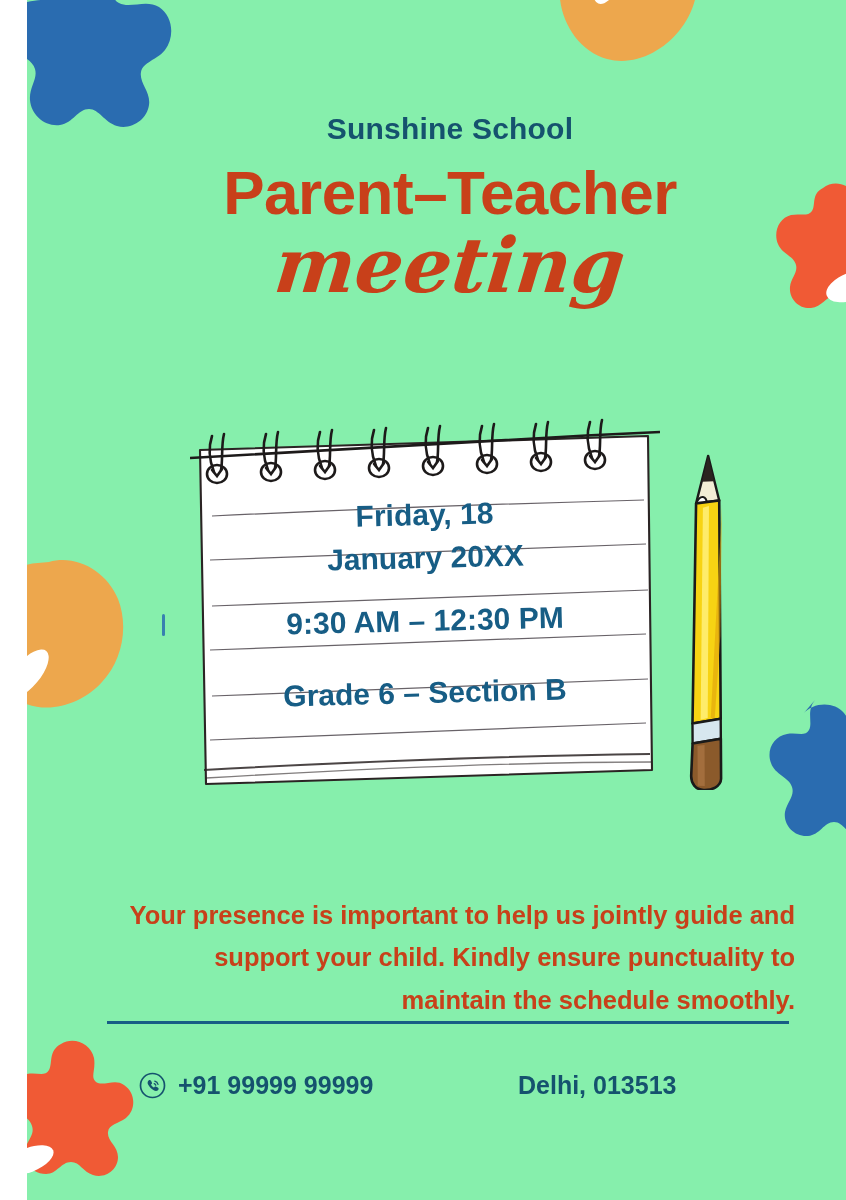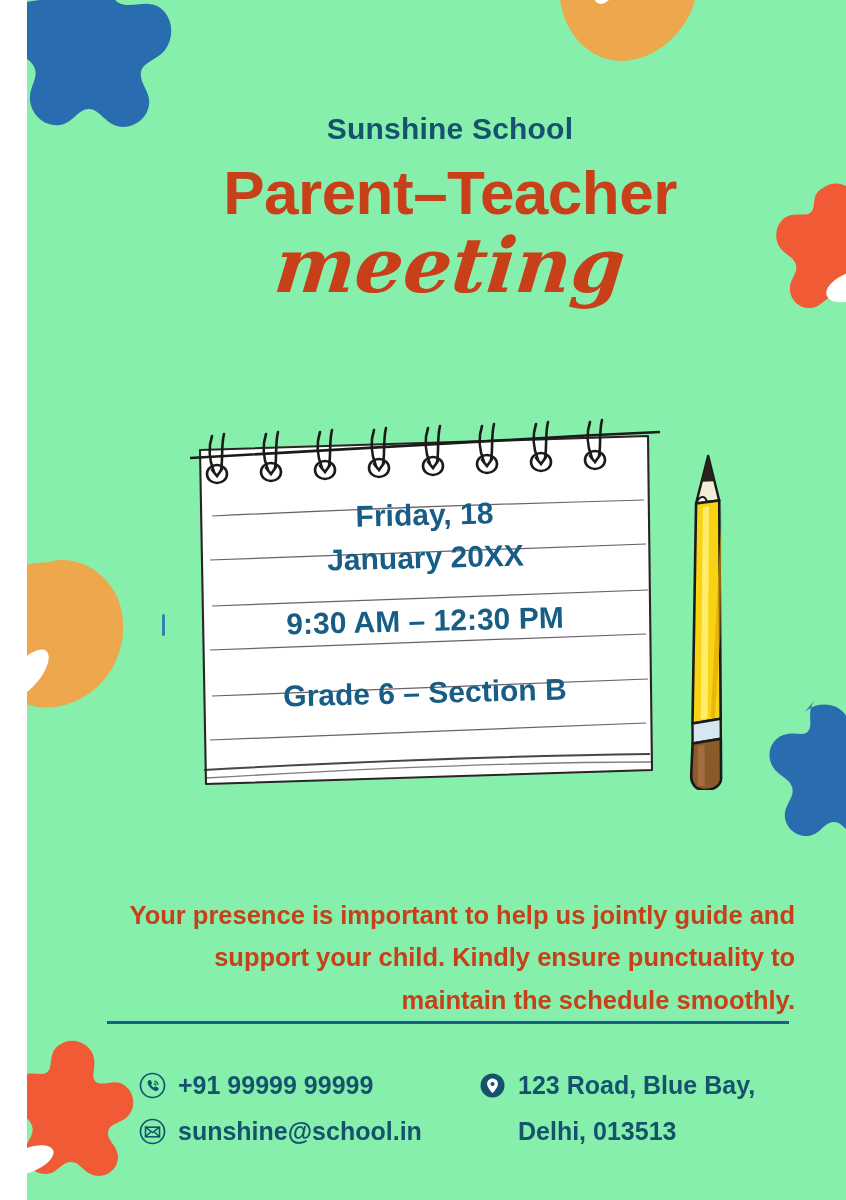--- a/index.html
+++ b/index.html
@@ -369,43 +369,22 @@
           <svg viewBox="0 0 27 27" width="27" height="27">
             <circle cx="13.5" cy="13.5" r="12" fill="none" stroke="#15526E" stroke-width="1.7"></circle>
             <path d="M9.6 8.4c.8-.7 1.9-.5 2.4.4l.9 1.6c.3.6.2 1.3-.3 1.7l-.6.5c.5 1.4 1.6 2.5 3 3l.5-.6c.4-.5 1.1-.6 1.7-.3l1.6.9c.9.5 1.1 1.6.4 2.4-1 1.1-2.7 1.3-4.1.5-2.6-1.4-4.7-3.5-6-6-.8-1.4-.6-3.1.5-4.1z" fill="#15526E"></path>
             <path d="M15.8 9.2a4.6 4.6 0 0 1 3.2 3.2" fill="none" stroke="#15526E" stroke-width="1.3" stroke-linecap="round"></path>
             <path d="M15.2 11.6a2.4 2.4 0 0 1 1.6 1.6" fill="none" stroke="#15526E" stroke-width="1.3" stroke-linecap="round"></path>
           </svg>
         </span>
         <span class="contact-text">+91 99999 99999</span>
       </div>
 
-      <div class="contact-row">
-        <span class="contact-icon">
-          <svg viewBox="0 0 27 27" width="27" height="27">
-            <circle cx="13.5" cy="13.5" r="12" fill="none" stroke="#15526E" stroke-width="1.7"></circle>
-            <rect x="6.5" y="9.2" width="14" height="9.6" fill="none" stroke="#15526E" stroke-width="1.6"></rect>
-            <path d="M6.5 9.2 L13.5 14.6 L20.5 9.2" fill="none" stroke="#15526E" stroke-width="1.5"></path>
-            <path d="M6.5 18.8 L11.6 13.9 M20.5 18.8 L15.4 13.9" fill="none" stroke="#15526E" stroke-width="1.4"></path>
-          </svg>
-        </span>
-        <span class="contact-text">sunshine@school.in</span>
-      </div>
     </div>
 
     <div class="footer-col footer-right">
-      <div class="contact-row">
-        <span class="contact-icon">
-          <svg viewBox="0 0 27 27" width="27" height="27">
-            <circle cx="13.5" cy="13.5" r="12" fill="#15526E"></circle>
-            <path d="M13.5 6.6c-3 0-5.4 2.4-5.4 5.4 0 3.9 5.4 9 5.4 9s5.4-5.1 5.4-9c0-3-2.4-5.4-5.4-5.4z" fill="#ffffff"></path>
-            <circle cx="13.5" cy="12" r="2.1" fill="#15526E"></circle>
-          </svg>
-        </span>
-        <span class="contact-text">123 Road, Blue Bay,</span>
-      </div>
       <div class="contact-row">
         <span class="contact-text indent">Delhi, 013513</span>
       </div>
     </div>
 
   </div>
 </div>
 
 </body></html>

